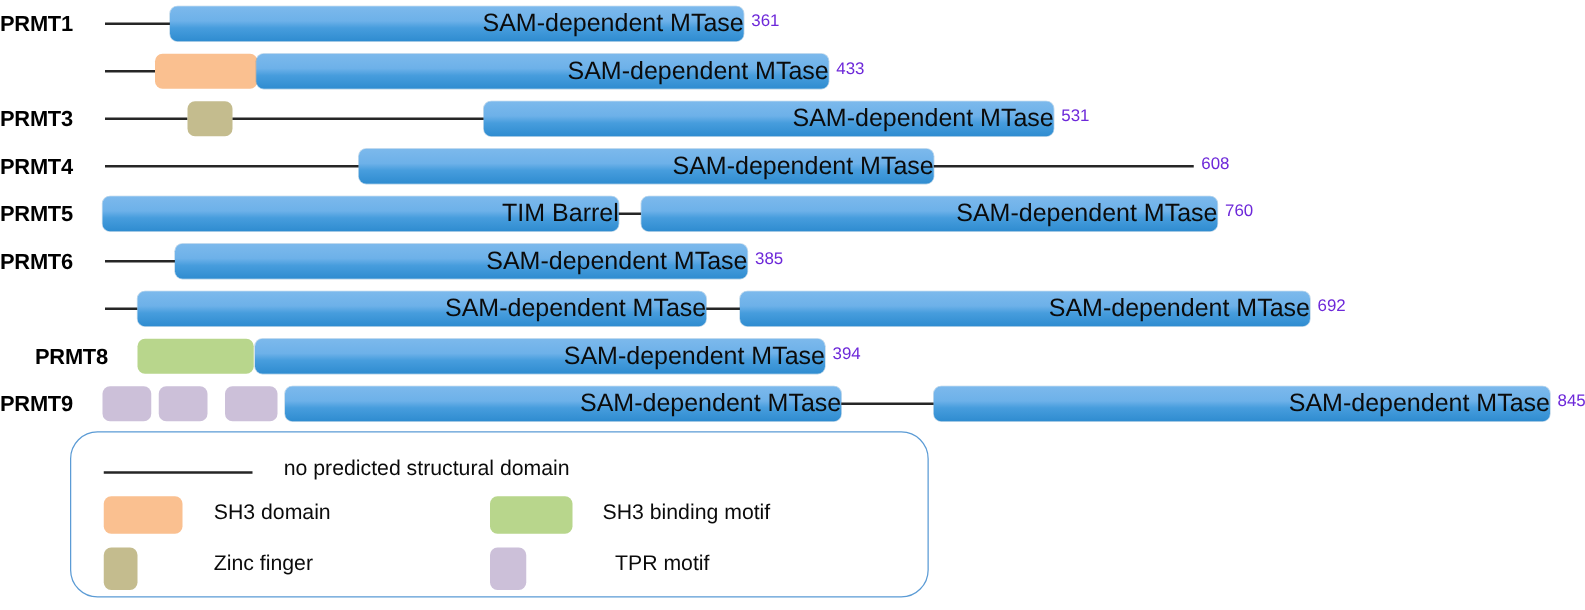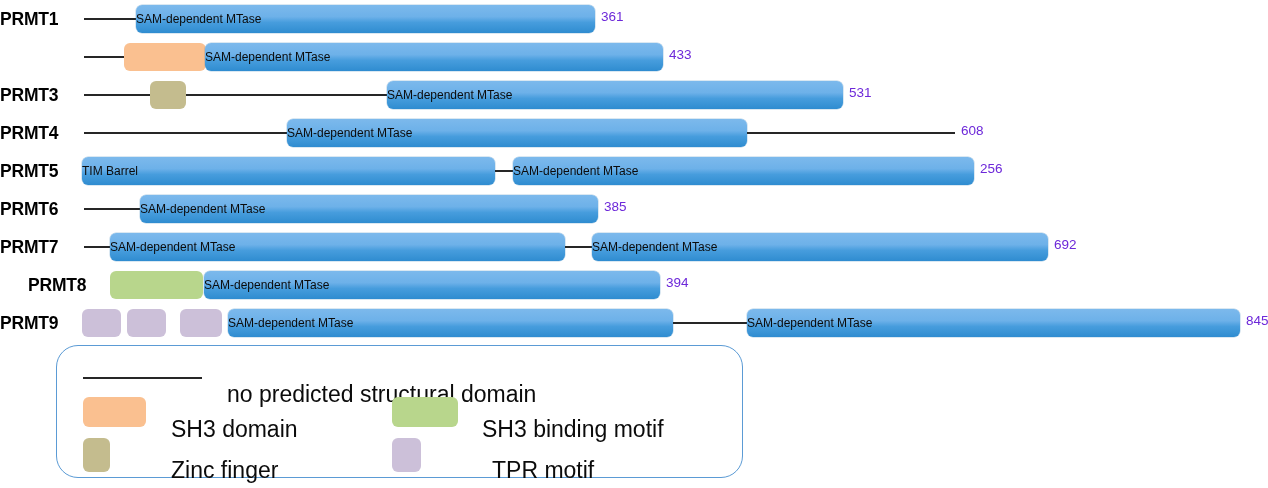--- a/index.html
+++ b/index.html
@@ -69,22 +69,22 @@
                 #479ddd 62%,
                 #2f8cd0 100%);
     box-shadow: 0 0 0 0.5px rgba(43,119,178,0.35);
   }
 
   .block-text {
     display: block;
     width: 100%;
     height: 28px;
     line-height: 28px;
-    text-align: left;
-    font-size: 12px;
+    text-align: right;
+    font-size: 20px;
     color: #0b0b0b;
     white-space: nowrap;
     overflow: hidden;
   }
 
   .block.sh3      { background: #fac090; }
   .block.zinc     { background: #c4bc8e; }
   .block.sh3bind  { background: #b8d68c; }
   .block.tpr      { background: #ccc0d9; }
 
@@ -118,24 +118,23 @@
     background: #262626;
   }
 
   .legend-swatch {
     position: absolute;
     border-radius: 6px;
   }
 
   .legend-text {
     position: absolute;
-    font-size: 23px;
+    font-size: 17px;
     color: #0b0b0b;
     white-space: nowrap;
-    margin-top: 16px;
   }
 </style>
 </head>
 <body>
 
 <div id="diagram">
     <div class="row" style="top: 0px;">
       <div class="row-label">PRMT1</div>
       <div class="backbone" style="left: 84px; width: 52px;"></div>
       <div class="block mtase" style="left: 136px; width: 459px;">
@@ -172,32 +171,31 @@
     </div>
     <div class="row" style="top: 152px;">
       <div class="row-label">PRMT5</div>
       <div class="block mtase" style="left: 82px; width: 413px;">
         <span class="block-text">TIM Barrel</span>
       </div>
       <div class="backbone" style="left: 495px; width: 18px;"></div>
       <div class="block mtase" style="left: 513px; width: 461px;">
         <span class="block-text">SAM-dependent MTase</span>
       </div>
-      <div class="len-label" style="left: 980px;">256</div>
+      <div class="len-label" style="left: 980px;">760</div>
     </div>
     <div class="row" style="top: 190px;">
       <div class="row-label">PRMT6</div>
       <div class="backbone" style="left: 84px; width: 56px;"></div>
       <div class="block mtase" style="left: 140px; width: 458px;">
         <span class="block-text">SAM-dependent MTase</span>
       </div>
       <div class="len-label" style="left: 604px;">385</div>
     </div>
     <div class="row" style="top: 228px;">
-      <div class="row-label">PRMT7</div>
       <div class="backbone" style="left: 84px; width: 26px;"></div>
       <div class="block mtase" style="left: 110px; width: 455px;">
         <span class="block-text">SAM-dependent MTase</span>
       </div>
       <div class="backbone" style="left: 565px; width: 27px;"></div>
       <div class="block mtase" style="left: 592px; width: 456px;">
         <span class="block-text">SAM-dependent MTase</span>
       </div>
       <div class="len-label" style="left: 1054px;">692</div>
     </div>

